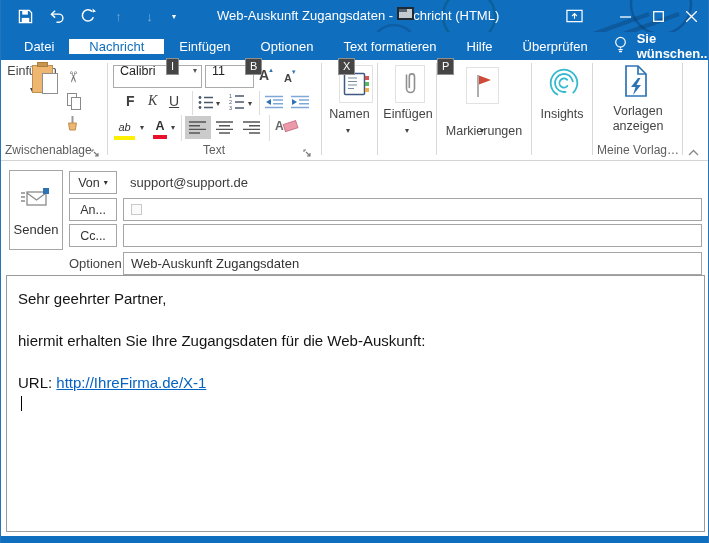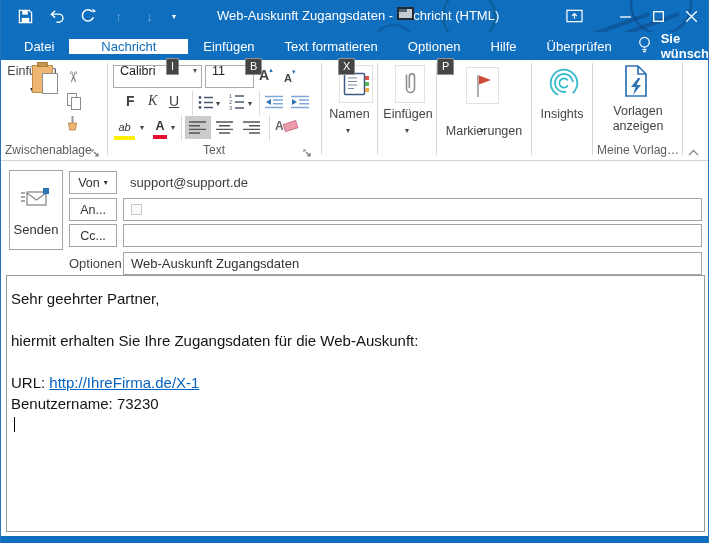--- a/index.html
+++ b/index.html
@@ -87,21 +87,21 @@
               font-size:12.5px; color:#333; display:flex; align-items:center; justify-content:center; gap:4px; }
   .fieldbox { position:absolute; left:122px; width:579px; height:23px; border:1px solid #a5a5a5; background:#fff;
               font-size:13px; color:#333; display:flex; align-items:center; padding:0 7px; }
   .from-value { position:absolute; left:129px; top:13px; font-size:13px; color:#3b3b3b; }
   .chip-square { width:11px; height:11px; border:1px solid #c9c9c9; background:#fafafa; margin-right:7px; flex:0 0 auto; }
   .recipient { font-weight:bold; text-decoration:underline; color:#3a3a3a; font-size:13px; }
   .subject-label { position:absolute; left:68px; top:94px; font-size:13px; color:#444; }
 
   
   .mailbody { position:absolute; left:5px; top:275px; width:699px; height:257px; border:1px solid #9b9b9b;
-              background:#fff; padding:12px 14px 0 4px; font-size:15px; color:#141414; z-index:2; }
+              background:#fff; padding:12px 14px 0 11px; font-size:15px; color:#141414; z-index:2; }
   .bline { height:21px; line-height:21px; white-space:nowrap; }
   .mlink { color:#0563C1; text-decoration:underline; }
   .tcaret { display:inline-block; width:1px; height:15px; background:#000; vertical-align:-2px; margin-left:3px; }
 
   .bottombar { position:absolute; left:0; right:0; bottom:0; height:7px; background:#106EBE; z-index:3; }
 </style>
 </head>
 <body>
 
 <div id="window">
@@ -162,24 +162,24 @@
       <span class="win-btn">
         <svg width="11" height="11">
             <path d="M0 0 L11 11 M11 0 L0 11" stroke="#fff" stroke-width="1.3"></path>
           </svg>
       </span>
     </div>
   </div>
 
   <div class="tabrow">
     <div class="tab">Datei</div>
-    <div class="tab active" style="padding:0 32px;">Nachricht</div>
+    <div class="tab active" style="padding:0 20px;">Nachricht</div>
     <div class="tab">Einfügen</div>
+    <div class="tab">Optionen</div>
     <div class="tab">Text formatieren</div>
-    <div class="tab">Optionen</div>
     <div class="tab">Hilfe</div>
     <div class="tab">Überprüfen</div>
     <div class="tellme">
       <span>
         <svg width="15" height="18" viewBox="0 0 15 18">
           <circle cx="7.5" cy="6.2" r="4.8" fill="none" stroke="#fff" stroke-width="1.2"></circle>
           <path d="M7.5 11 v1.6 M5.4 13.6 h4.2 M6 15.6 h3" stroke="#fff" stroke-width="1.2" fill="none"></path>
         </svg>
       </span>
       <span>Sie wünschen...</span>
@@ -415,20 +415,19 @@
   </div>
 
   <div class="mailbody">
     <div class="bline">Sehr geehrter Partner,</div>
     <div class="bline"></div>
     <div class="bline">hiermit erhalten Sie Ihre Zugangsdaten für die Web-Auskunft:</div>
     <div class="bline"></div>
     <div class="bline">
       <span>URL: </span><a class="mlink" href="#">http://IhreFirma.de/X-1</a>
     </div>
-    <div class="bline">Benutzername: 73230</div>
     <div class="bline">
       <span class="tcaret"></span>
     </div>
   </div>
 
   <div class="bottombar"></div>
 </div>
 
 </body></html>

